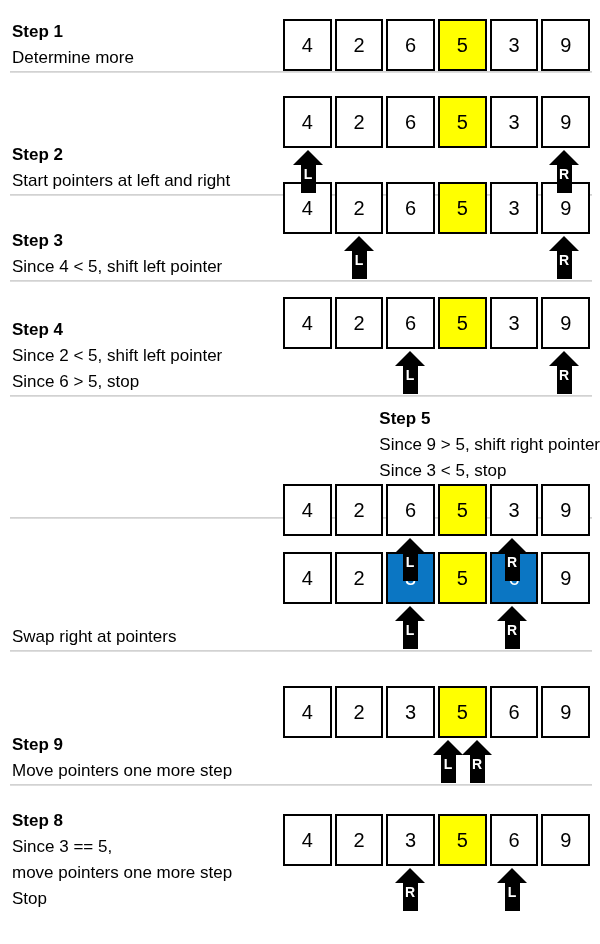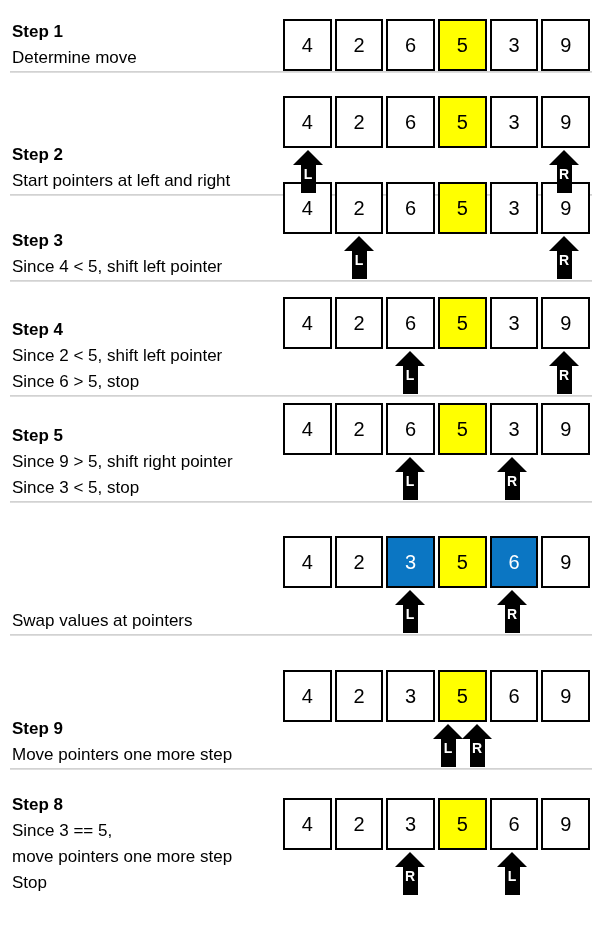--- a/index.html
+++ b/index.html
@@ -16,21 +16,21 @@
 
   .step {
     display: flex;
     box-sizing: border-box;
     align-items: flex-end;
   }
   .s1 { height: 71px;  padding-top: 8px;  }
   .s2 { height: 121px; padding-top: 16px; gap: 12px; }
   .s3 { height: 84px; padding-top: 10px; }
   .s4 { height: 113px; padding-top: 15px; border-radius: 24px; }
-  .s5 { height: 104px; padding-top: 4px; }
+  .s5 { height: 120px; padding-top: 4px; flex-direction: column; }
   .s6 { height: 131px; padding-top: 22px; }
   .s7 { height: 132px; padding-top: 20px; }
   .s8 { height: 126px; padding-top: 20px; }
 
   .divider {
     height: 2px;
     margin: 0 8px 0 10px;
     background: linear-gradient(to bottom, #d2d2d2 55%, #ececec);
   }
 
@@ -96,21 +96,21 @@
   }
 </style>
 </head>
 <body>
 
 <div class="page">
 
   <div class="step s1">
     <div class="text">
       <div class="title">Step 1</div>
-      <div class="line">Determine move</div>
+      <div class="line">Determine more</div>
     </div>
     <div class="diagram">
       <div class="cells">
         <div class="cell">4</div>
         <div class="cell">2</div>
         <div class="cell">6</div>
         <div class="cell pivot">5</div>
         <div class="cell">3</div>
         <div class="cell">9</div>
       </div>
@@ -227,21 +227,21 @@
           <div class="head"></div>
           <div class="stem">R</div>
         </div>
       </div>
     </div>
   </div>
   <div class="divider"></div>
 
   <div class="step s6">
     <div class="text">
-      <div class="line">Swap values at pointers</div>
+      <div class="line">Swap right at pointers</div>
     </div>
     <div class="diagram">
       <div class="cells">
         <div class="cell">4</div>
         <div class="cell">2</div>
         <div class="cell swapped">3</div>
         <div class="cell pivot">5</div>
         <div class="cell swapped">6</div>
         <div class="cell">9</div>
       </div>

